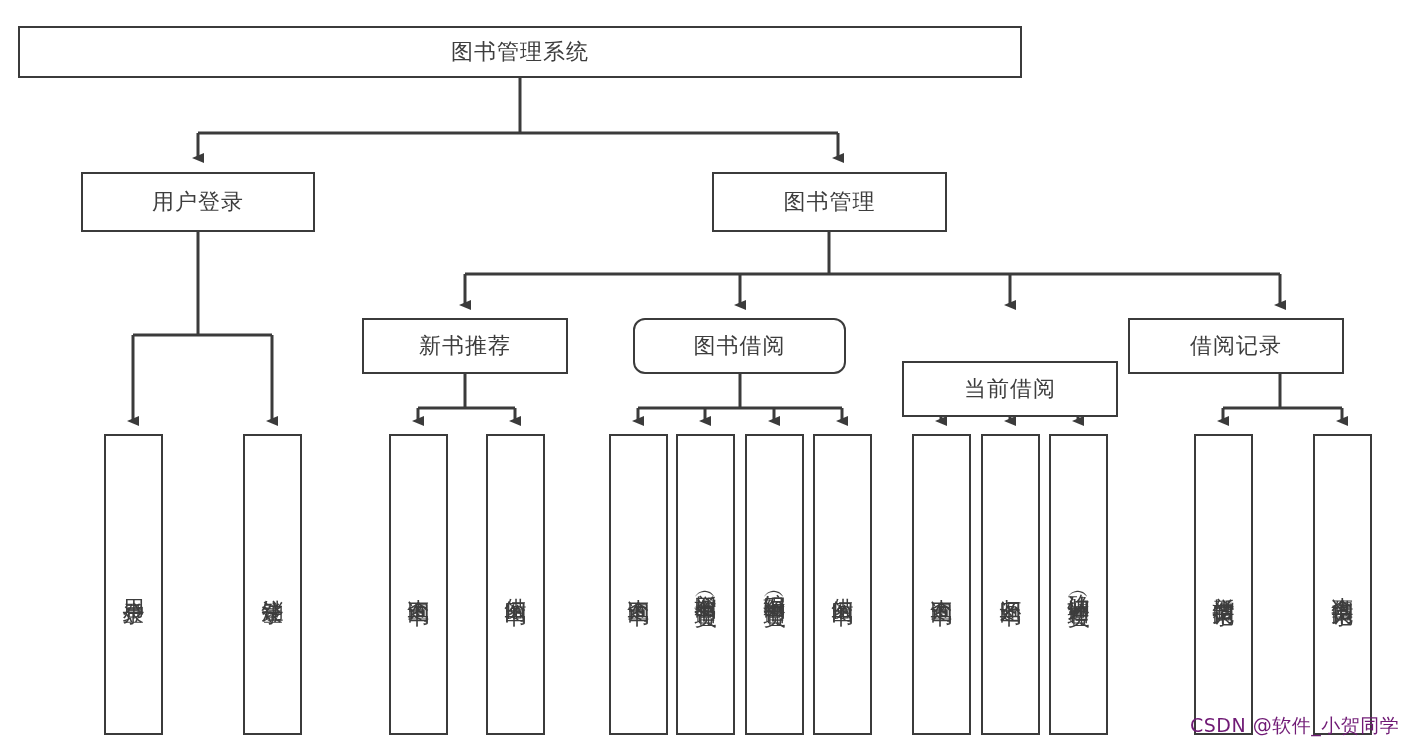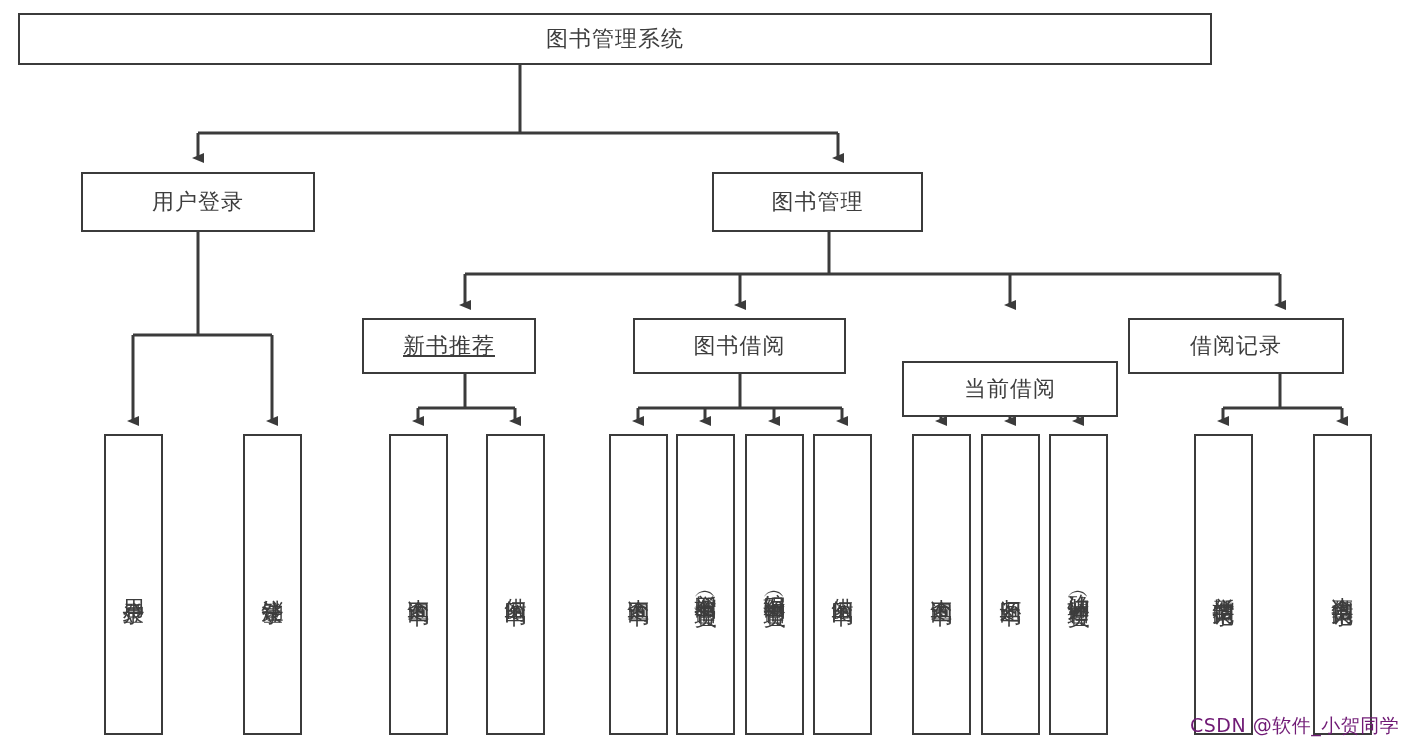--- a/index.html
+++ b/index.html
@@ -111,35 +111,35 @@
       <path d="M1010,408 L1010,421" marker-end="url(#arrow)"></path>
       <path d="M1078,408 L1078,421" marker-end="url(#arrow)"></path>
 
       <path d="M1280,374 L1280,408"></path>
       <path d="M1223,408 L1342,408"></path>
       <path d="M1223,408 L1223,421" marker-end="url(#arrow)"></path>
       <path d="M1342,408 L1342,421" marker-end="url(#arrow)"></path>
     </g>
   </svg>
 
-  <div class="node horiz" style="left:18px; top:13px; width:1194px; height:52px;">
+  <div class="node horiz" style="left:18px; top:26px; width:1004px; height:52px;">
     <span>图书管理系统</span>
   </div>
 
   <div class="node horiz" style="left:81px; top:172px; width:234px; height:60px;">
     <span>用户登录</span>
   </div>
-  <div class="node horiz" style="left:712px; top:172px; width:211px; height:60px;align-items:center;">
+  <div class="node horiz" style="left:712px; top:172px; width:235px; height:60px;align-items:center;">
     <span>图书管理</span>
   </div>
 
-  <div class="node horiz" style="left:362px; top:318px; width:174px; height:56px;text-decoration:underline;">
+  <div class="node horiz" style="left:362px; top:318px; width:206px; height:56px;">
     <span>新书推荐</span>
   </div>
-  <div class="node horiz" style="left:633px; top:318px; width:213px; height:56px;">
+  <div class="node horiz" style="left:633px; top:318px; width:213px; height:56px;border-radius:12px;">
     <span>图书借阅</span>
   </div>
   <div class="node horiz" style="left:902px; top:318px; width:216px; height:56px;margin-top:43px;">
     <span>当前借阅</span>
   </div>
   <div class="node horiz" style="left:1128px; top:318px; width:216px; height:56px;">
     <span>借阅记录</span>
   </div>
 
   <div class="node vert" style="left:104px; top:434px; width:59px; height:301px;">

